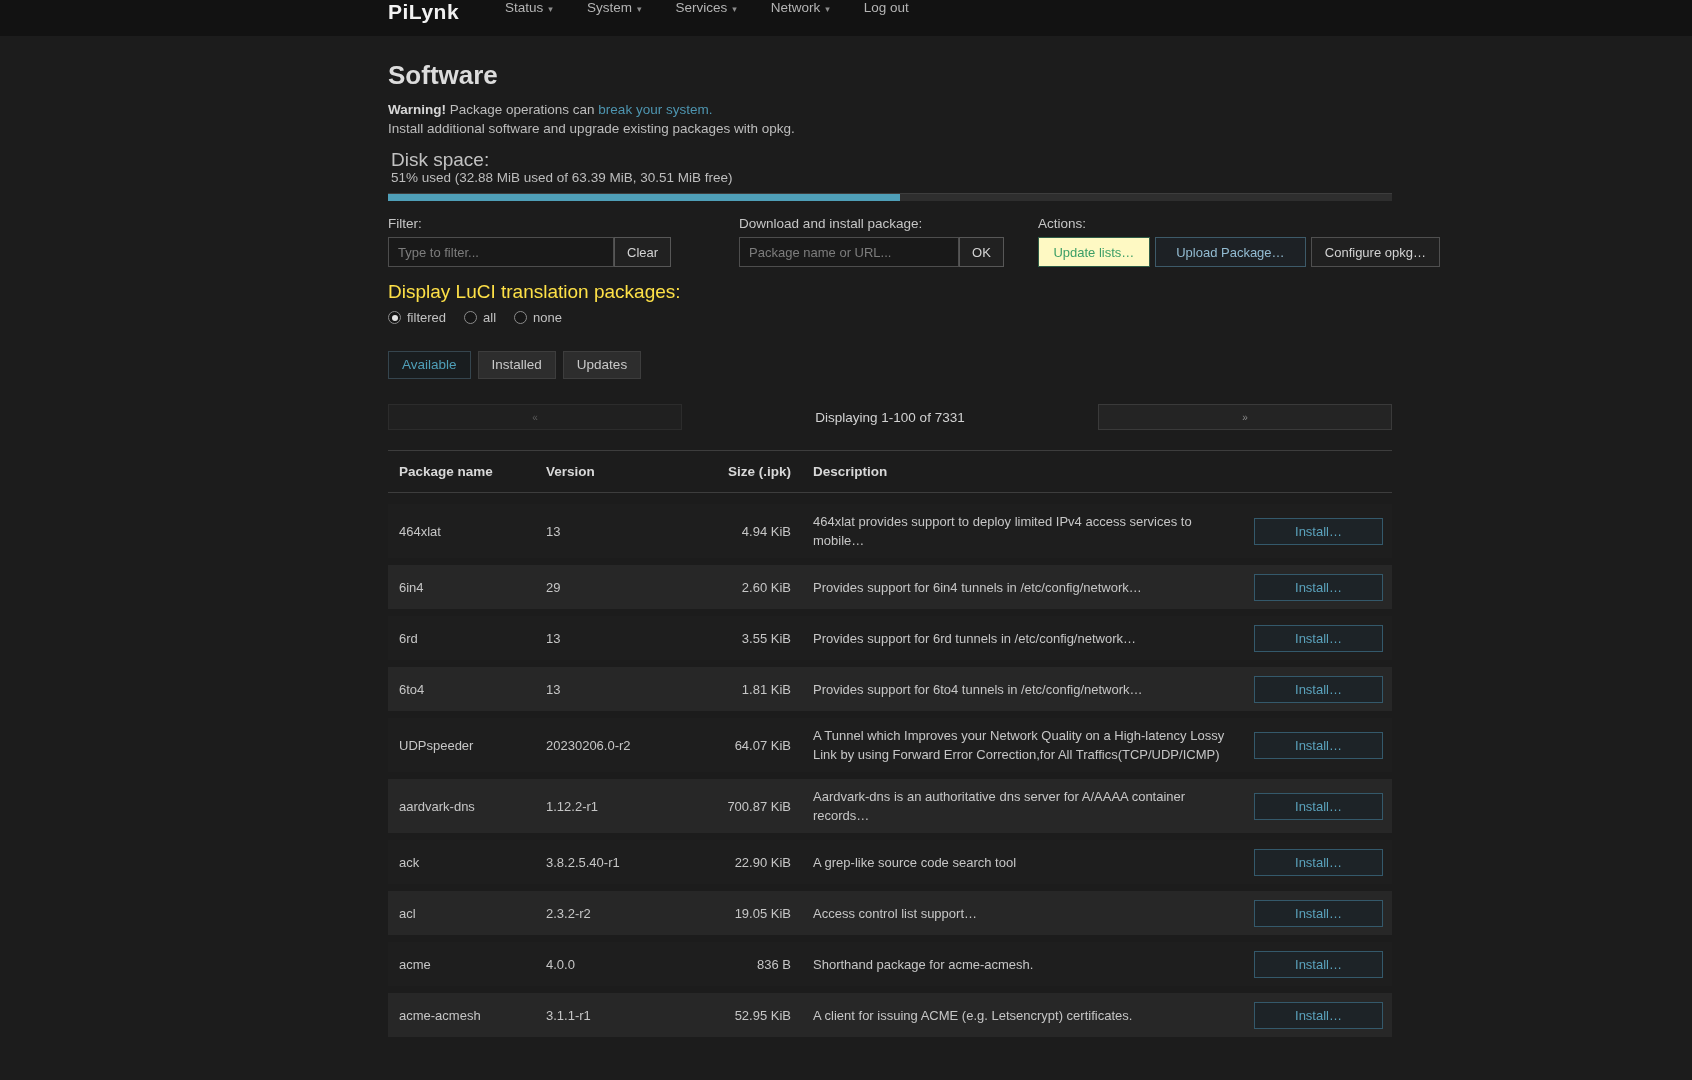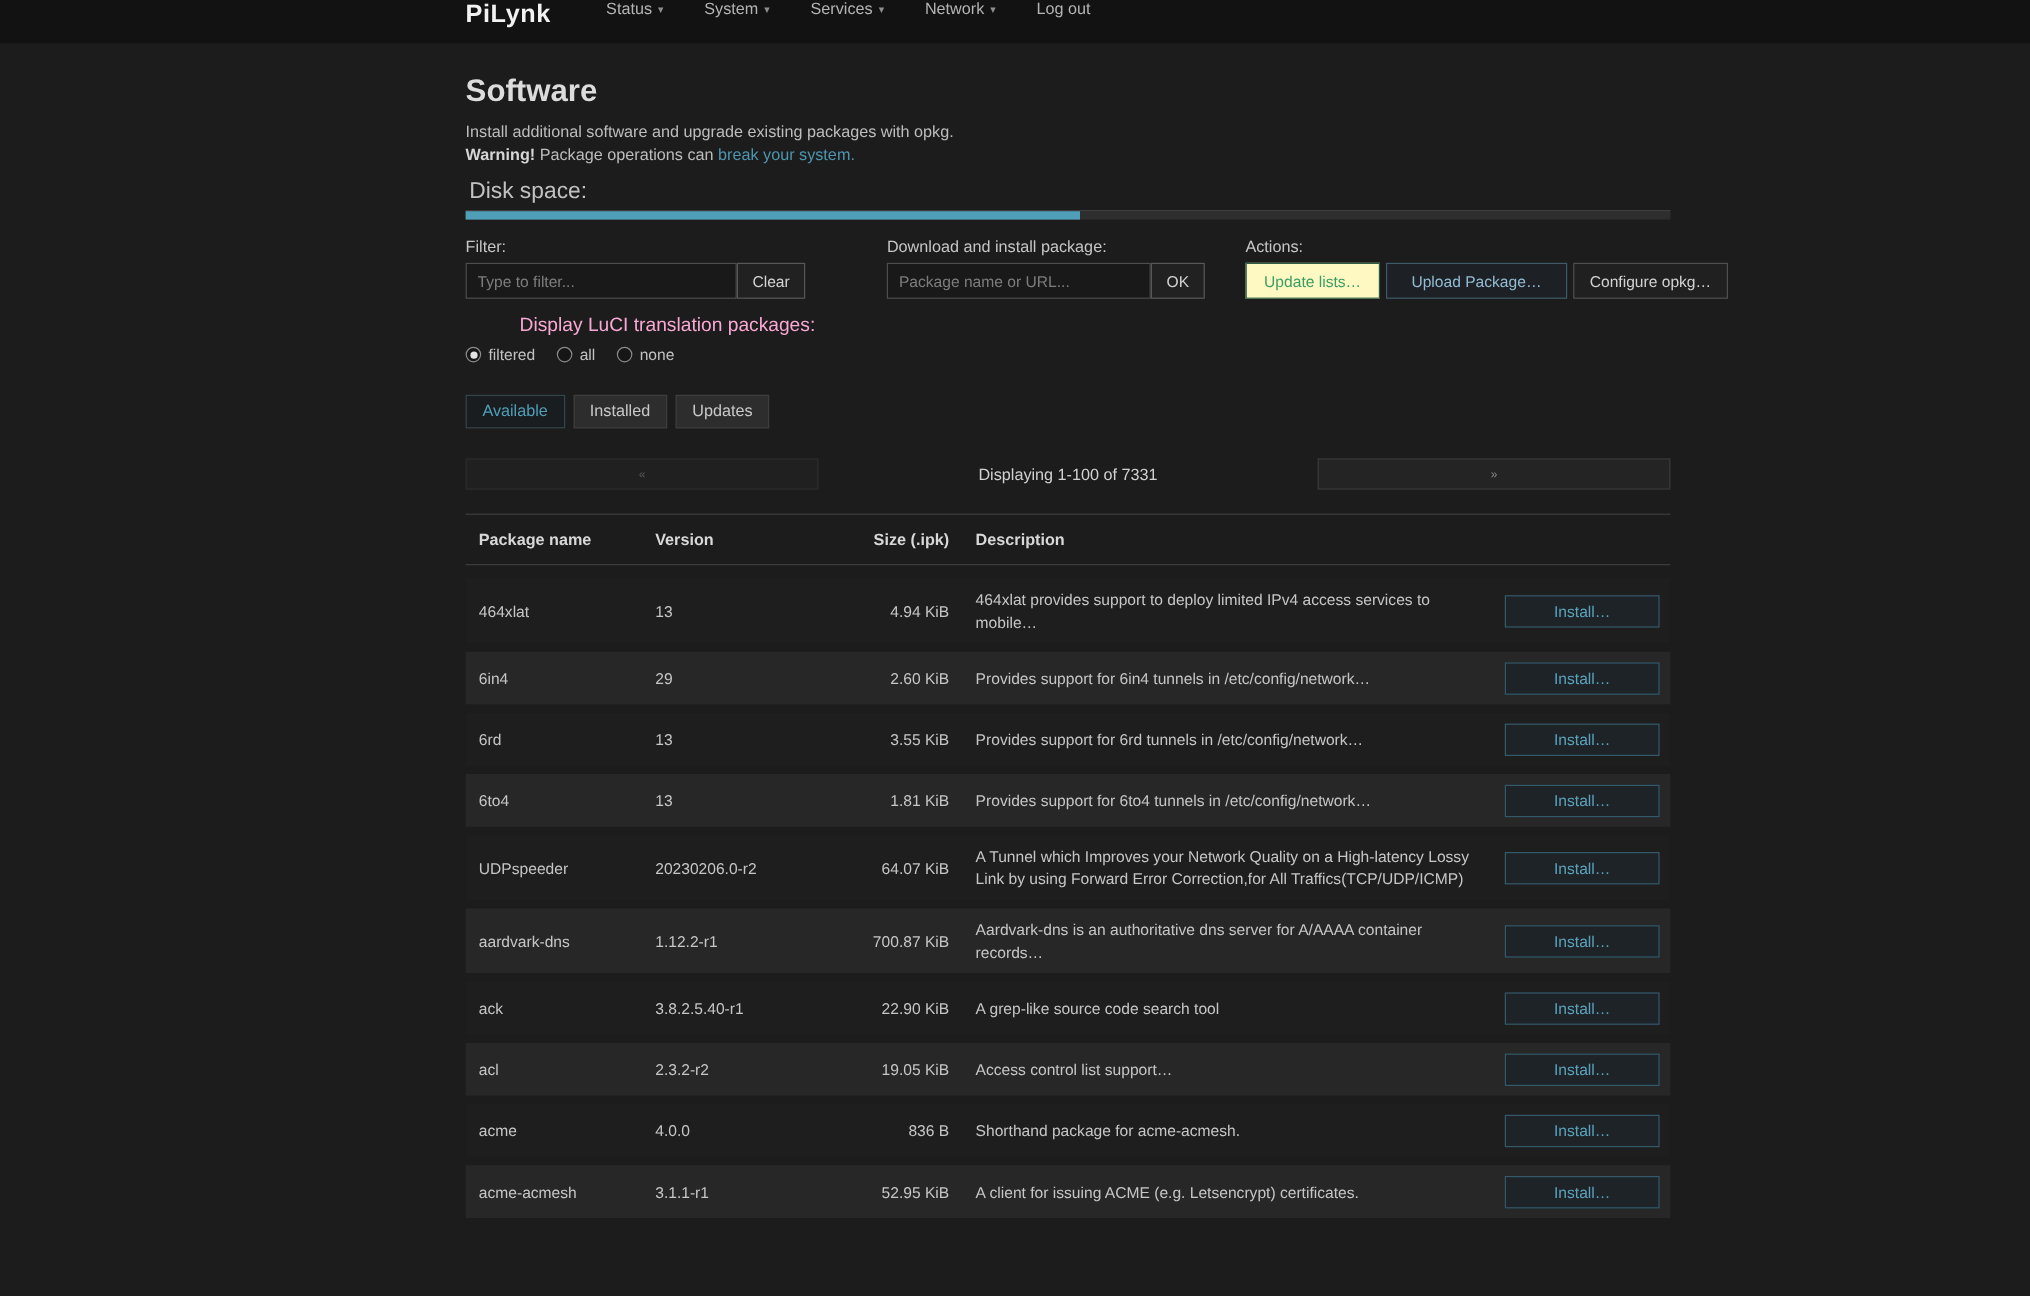--- a/index.html
+++ b/index.html
@@ -50,21 +50,21 @@
   .filter-input { width: 226px; border-right: none; }
   .dl-input { width: 220px; border-right: none; }
   .group-download { margin-left: 68px; }
   .group-actions { margin-left: 34px; }
   .actions-btns { display: flex; gap: 5px; }
   .btn.green { color: var(--green, #3b9e66); border-color: #2e5c47; background: #fef9c3; width: 112px; }
   .btn.blue  { color: #93bcd2; border-color: #3d5a69; background: #1d2125; width: 151px; }
   .btn.plain { color: #d2d2d2; border-color: #4f4f4f; background: #202020; width: 129px; }
   
   .trans { margin-top: 14px; }
-  .trans-label { color: #f9a8d4; font-size: 16px; margin-left: 45px; }
+  .trans-label { color: #fde047; font-size: 19px; }
   .radio-row { display: flex; align-items: center; gap: 18px; margin-top: 7px; }
   .radio-opt { display: flex; align-items: center; gap: 6px; cursor: pointer; color: #c2c2c2; font-size: 13px; }
   .radio { width: 13px; height: 13px; border: 1px solid #8b8b8b; border-radius: 50%; position: relative; background: #161616; flex: none; }
   .radio.sel::after { content: ""; position: absolute; left: 2.5px; top: 2.5px; width: 6px; height: 6px; border-radius: 50%; background: #e4e4e4; }
   
   .tabs { display: flex; gap: 7px; margin-top: 26px; }
   .tab {
     padding: 5px 13px 6px; font-size: 13.5px; cursor: pointer;
     background: #2d2d2d; border: 1px solid #3d3d3d; color: #c9c9c9;
   }
@@ -127,27 +127,28 @@
       <div class="nav-item">
         <span>Log out</span>
 
       </div>
     </div>
 </div>
 
 <div class="content">
 
   <h2 class="page-title">Software</h2>
-  <div class="intro">Install additional software and upgrade existing packages with opkg.</div>
   <div class="intro">
     <b>Warning!</b><span> Package operations can </span><span class="link">break your system.</span>
   </div>
+  <div class="intro">Install additional software and upgrade existing packages with opkg.</div>
 
   <div class="disk">
     <div class="disk-label">Disk space:</div>
+    <div class="disk-usage">51% used (32.88 MiB used of 63.39 MiB, 30.51 MiB free)</div>
   </div>
   <div class="progress">
     <div class="progress-fill" id="disk-fill" style="width: 51%;"></div>
   </div>
 
   <div class="form-row">
     <div class="fgroup">
       <div class="flabel">Filter:</div>
       <div class="inline">
         <input class="text filter-input" type="text" placeholder="Type to filter..." style="">

